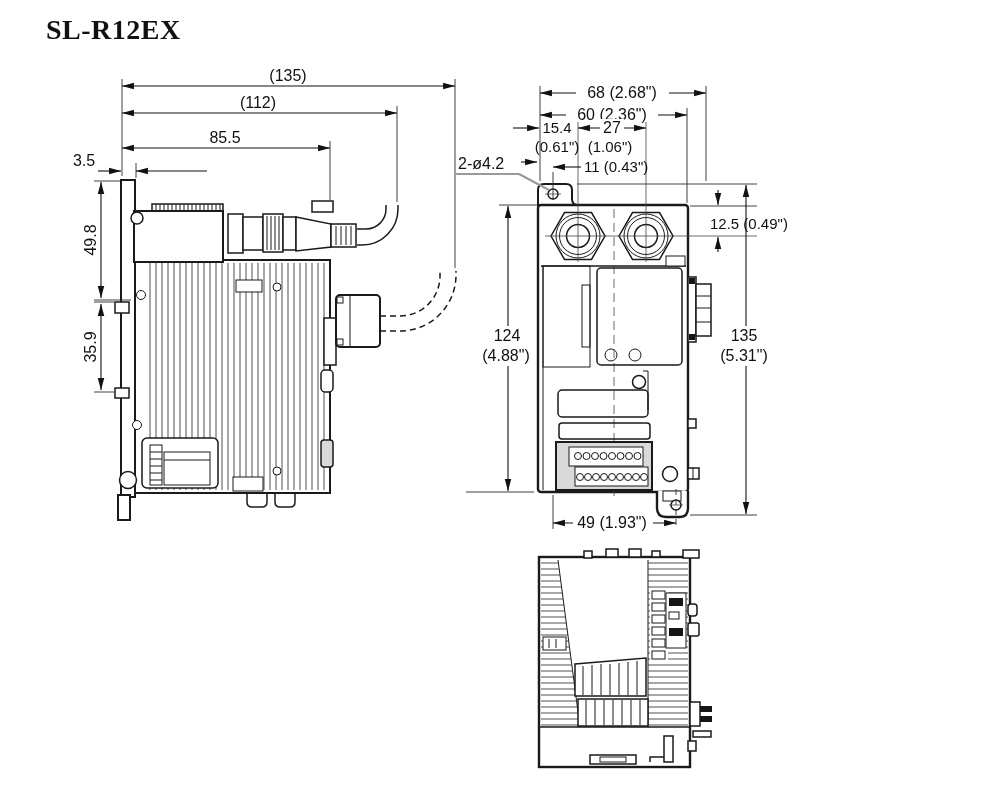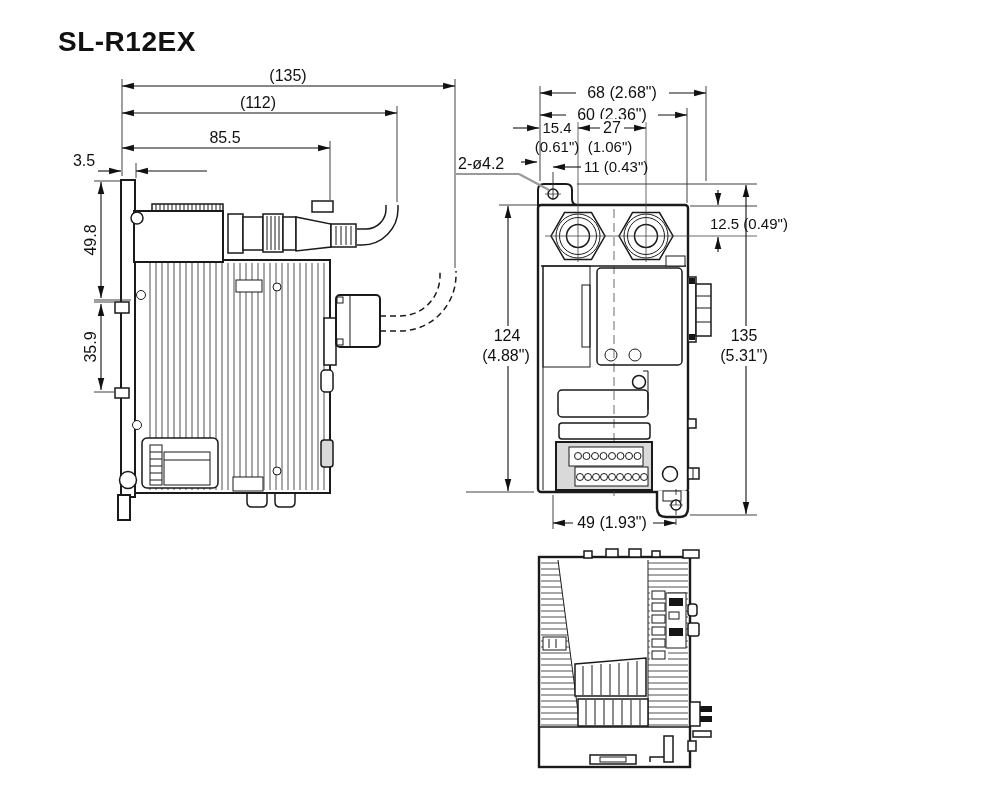--- a/index.html
+++ b/index.html
@@ -1,19 +1,19 @@
 <!DOCTYPE html>
 <html><head>
 <meta charset="utf-8">
 <style>
   html,body{margin:0;padding:0;background:#ffffff;}
   .canvas{position:relative;width:1000px;height:787px;background:#fff;overflow:hidden;
           font-family:"Liberation Sans",sans-serif;}
-  h1.title{position:absolute;left:46px;top:14px;margin:12px;font-size:28px;font-weight:bold;
-           color:#111;letter-spacing:0.5px;font-family:Liberation Sans, sans-serif;}
+  h1.title{position:absolute;left:46px;top:14px;margin:0;font-size:28px;font-weight:bold;
+           color:#111;letter-spacing:0.5px;font-family:Liberation Serif, serif;}
   svg{position:absolute;left:0;top:0;}
   .s25{stroke:#1a1a1a;stroke-width:2.4;fill:#fff;}
   .s2{stroke:#1a1a1a;stroke-width:2;fill:#fff;}
   .s15{stroke:#1a1a1a;stroke-width:1.5;fill:#fff;}
   .s1{stroke:#1a1a1a;stroke-width:1;fill:#fff;}
   .n1{stroke:#1a1a1a;stroke-width:1;fill:none;}
   .n15{stroke:#1a1a1a;stroke-width:1.5;fill:none;}
   .fin{stroke:#3c3c3c;stroke-width:0.9;fill:none;}
   .dl{stroke:#111;stroke-width:1.1;fill:none;}
   .ext{stroke:#2a2a2a;stroke-width:0.9;fill:none;}

